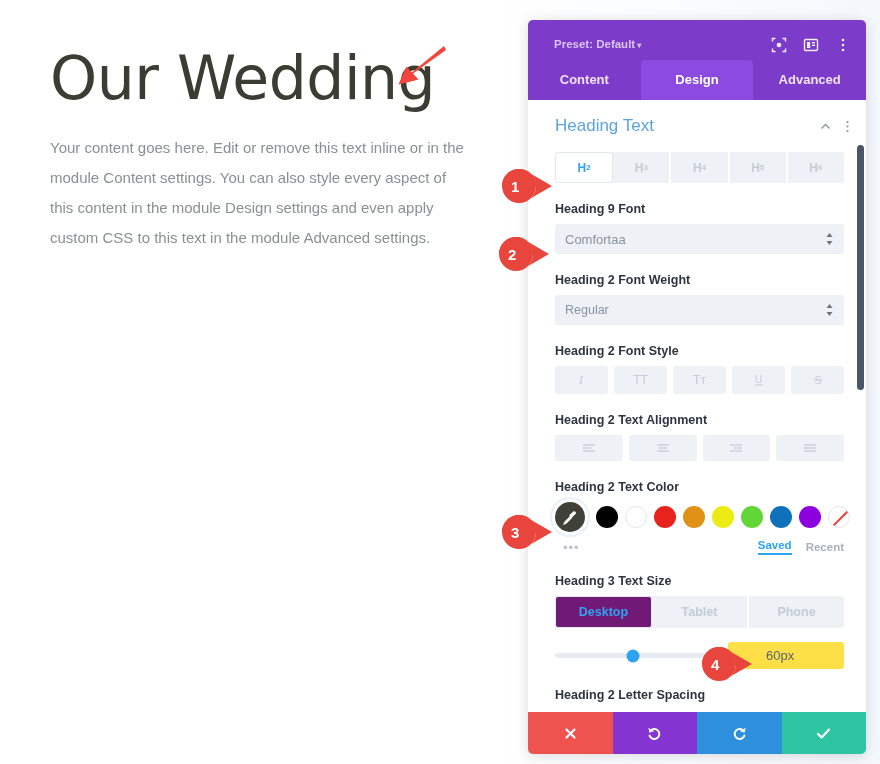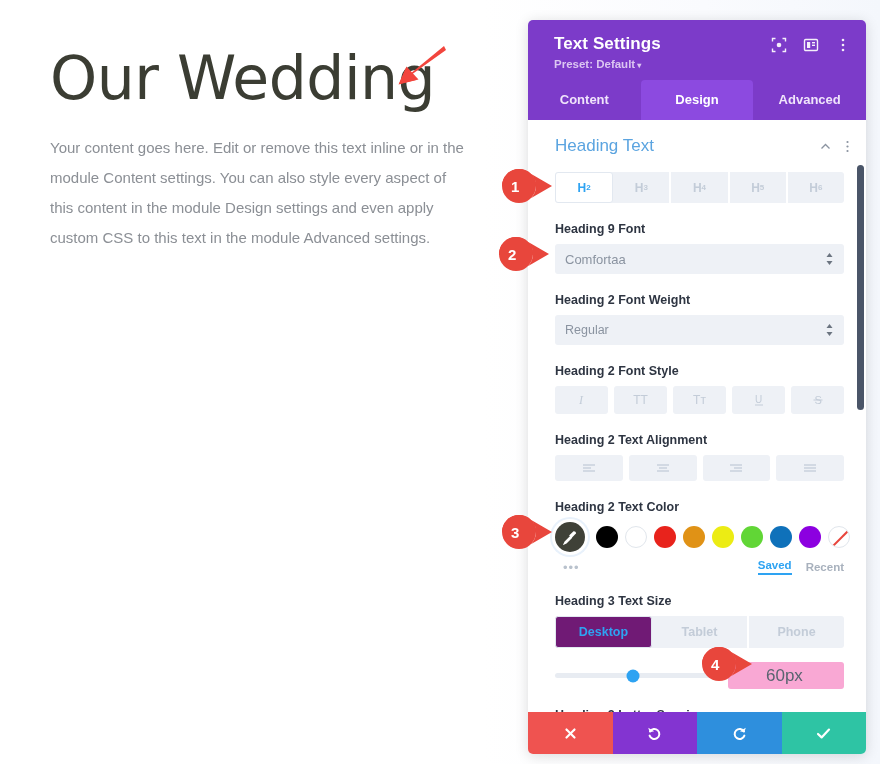--- a/index.html
+++ b/index.html
@@ -371,26 +371,26 @@
     top: 50%;
     transform: translate(-50%, -50%);
     width: 13px; height: 13px;
     border-radius: 50%;
     background: #2ea3f2;
     cursor: pointer;
   }
   .slider-value {
     width: 116px;
     height: 27px;
-    background: #f9a8d4;
+    background: #fde047;
     border-radius: 3px;
     display: flex;
     align-items: center;
     padding-left: 38px;
-    font-size: 17px;
+    font-size: 13px;
     color: #5a6470;
     cursor: text;
   }
 
   
   .panel-footer {
     display: flex;
     height: 42px;
     flex: 0 0 auto;
   }
@@ -447,21 +447,20 @@
     <g fill="#f2453d">
       <path d="M48 2 L14 30 L10 24 L3 40 L20 36 L15 31 L50 6 Z"></path>
       <path d="M2.5 40.5 L10.5 22.5 L22.5 35.5 Z"></path>
     </g>
   </svg>
 </div>
 
 <div class="settings-panel">
 
   <div class="panel-header">
-    <div class="panel-title">Text Settings</div>
     <div class="panel-preset">
       <span>Preset: Default</span><span class="caret">▾</span>
     </div>
 
     <div class="header-icons">
       <div class="hdr-icon">
         <svg width="16" height="16" viewBox="0 0 16 16">
           <g fill="none" stroke="#ffffff" stroke-width="1.4">
             <path d="M1.5 4.5 V1.5 H4.5"></path>
             <path d="M11.5 1.5 H14.5 V4.5"></path>

